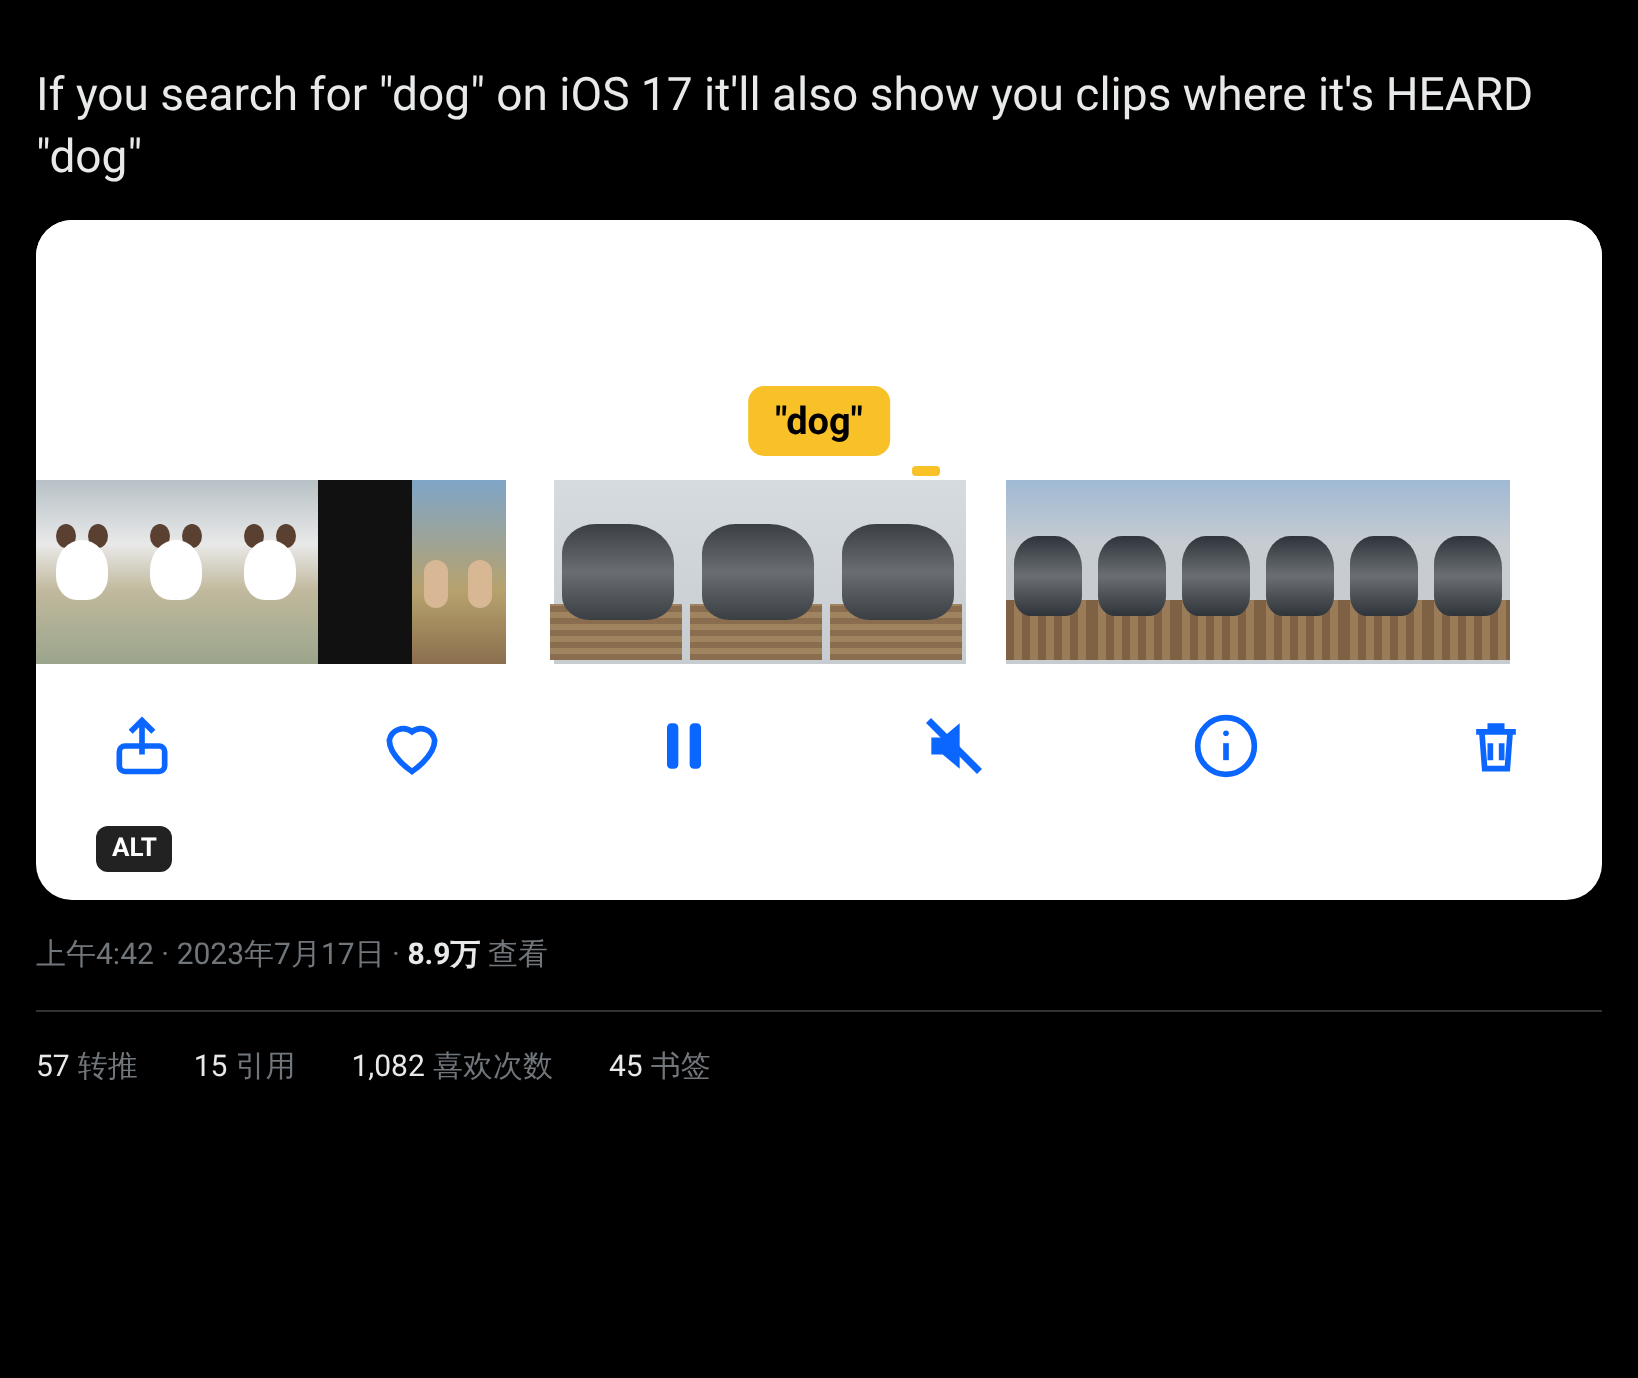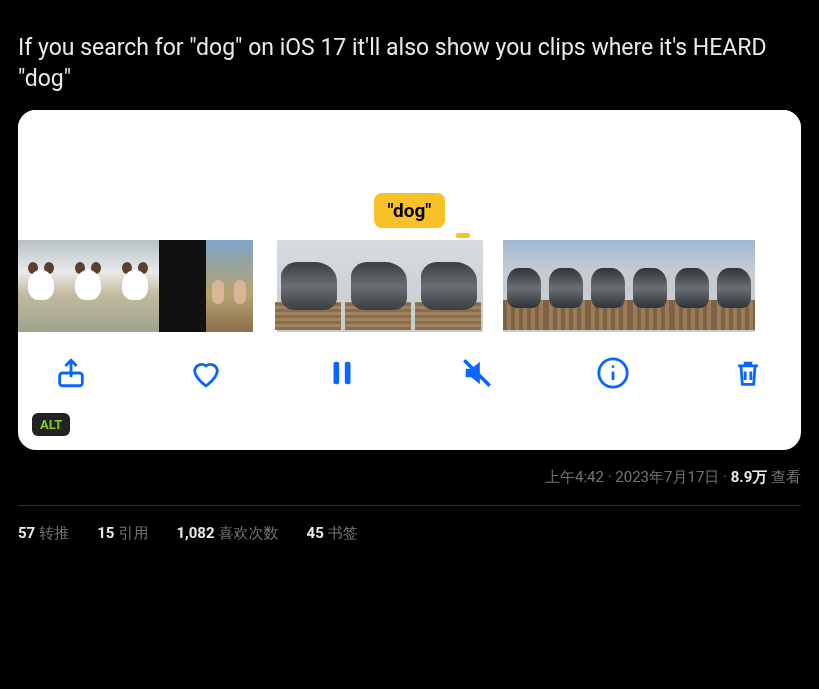--- a/index.html
+++ b/index.html
@@ -163,49 +163,48 @@
   }
   .ticon {
     width:34px; height:34px;
     color:#0a66ff;
     cursor:pointer;
     display:flex; align-items:center; justify-content:center;
   }
   .ticon svg { width:100%; height:100%; stroke:#0a66ff; fill:none; stroke-width:2; }
   .alt-badge {
     position:absolute;
-    left:14px; bottom:14px;
+    left:30px; bottom:14px;
     background:#222;
-    color:#84cc16;
+    color:#ffffff;
     font-weight:700;
     font-size:13px;
     padding:4px 8px;
     border-radius:6px;
     margin-top:17px;
   }
   .meta {
     margin-top:18px;
     color:#71767b;
     font-size:15px;
-    text-align:right;
   }
   .meta .dot::before { content:" · "; }
   .meta .views-n { color:#e7e9ea; font-weight:700; }
   .divider {
     height:1px; background:#2f3336;
     margin-top:18px;
   }
   .stats {
     display:flex;
     gap:28px;
     padding:18px 0 0 0;
     color:#71767b;
     font-size:15px;
   }
-  .stats .n { color:#e7e9ea; font-weight:700; margin-right:4px;margin-top:32px; }
+  .stats .n { color:#e7e9ea; font-weight:400; margin-right:4px;margin-top:32px; }
 </style>
 </head>
 <body>
 
 <div class="tweet">
 
 
   <div class="content">If you search for "dog" on iOS 17 it'll also show you clips where it's HEARD "dog"</div>
 
 

